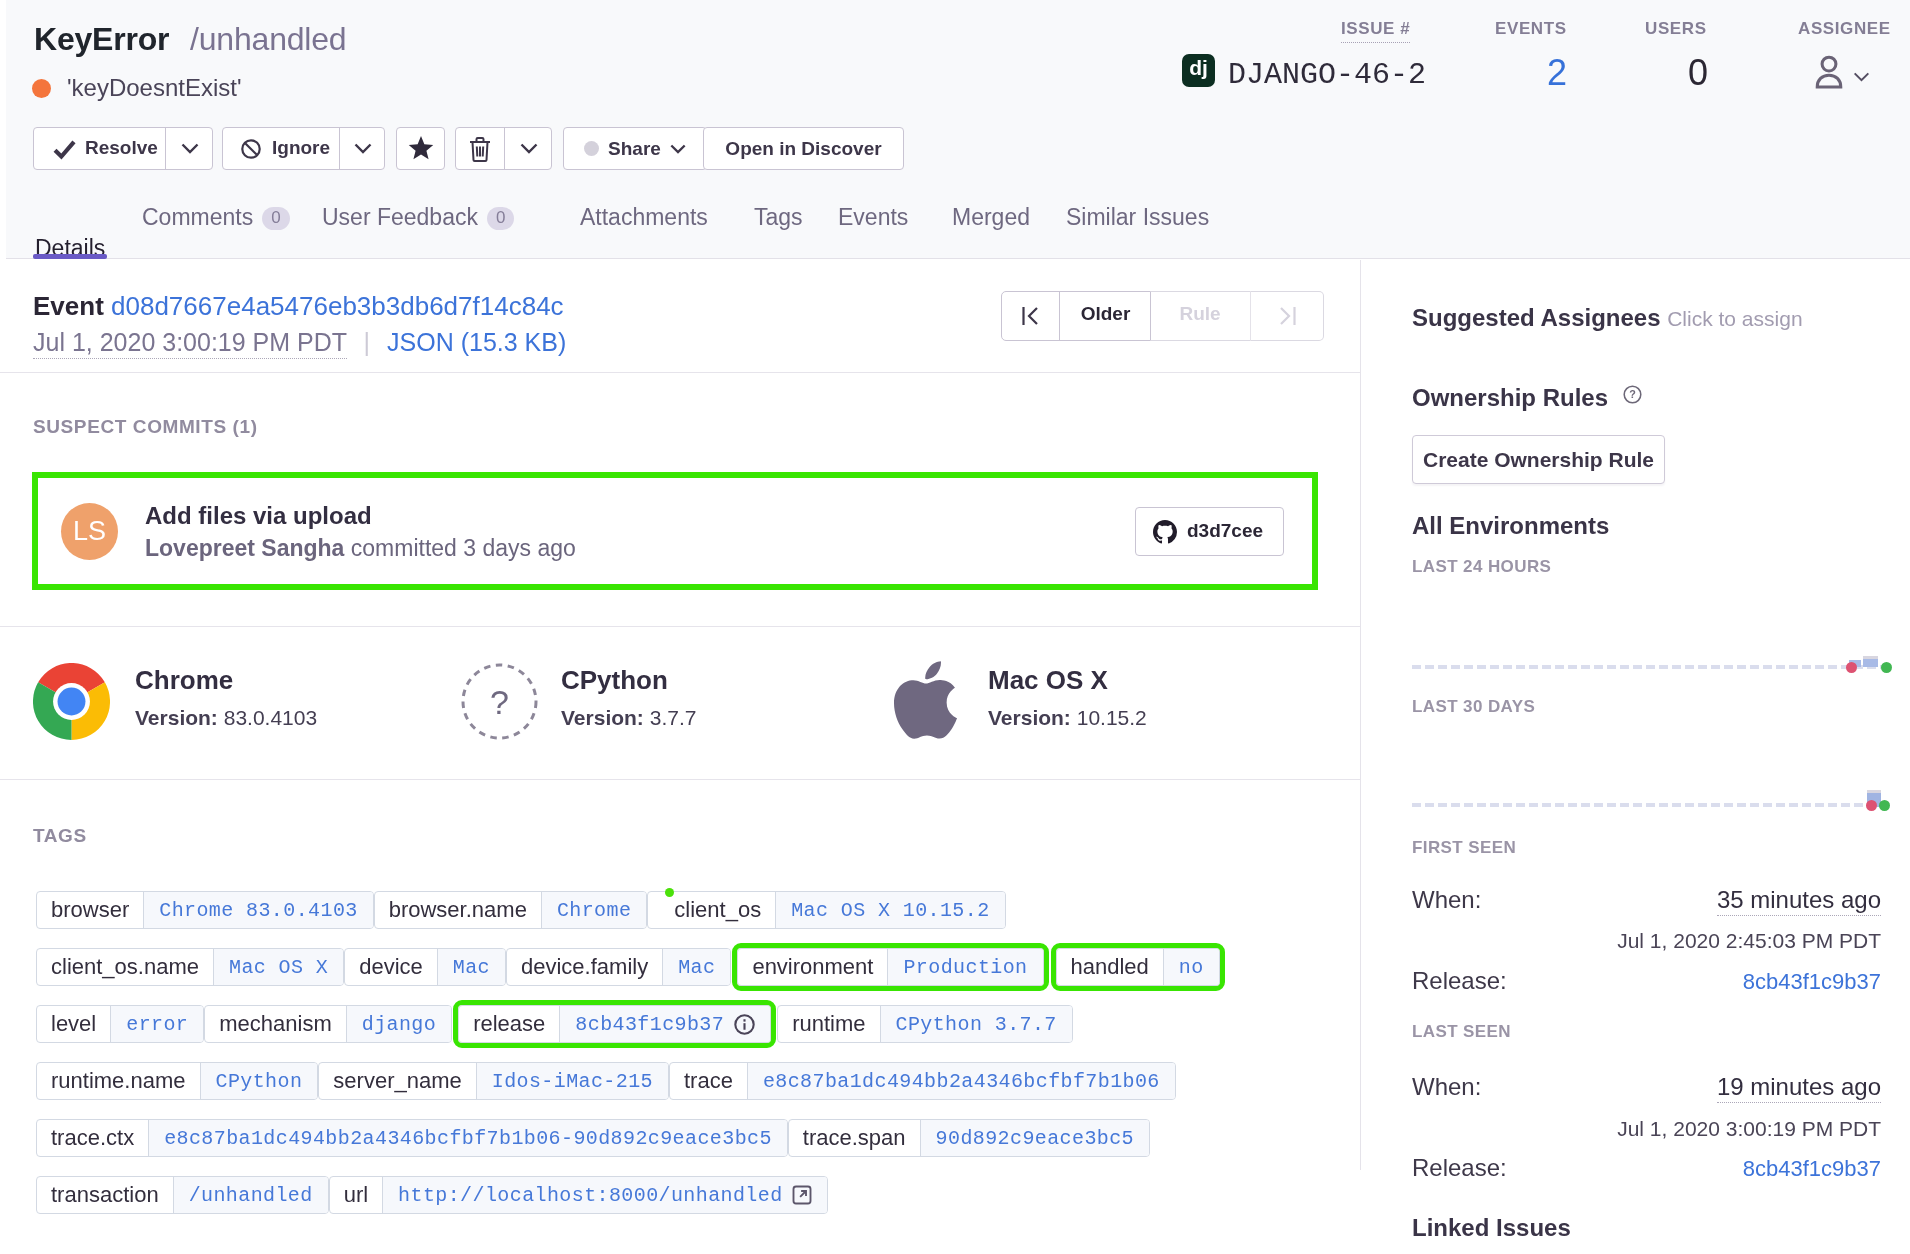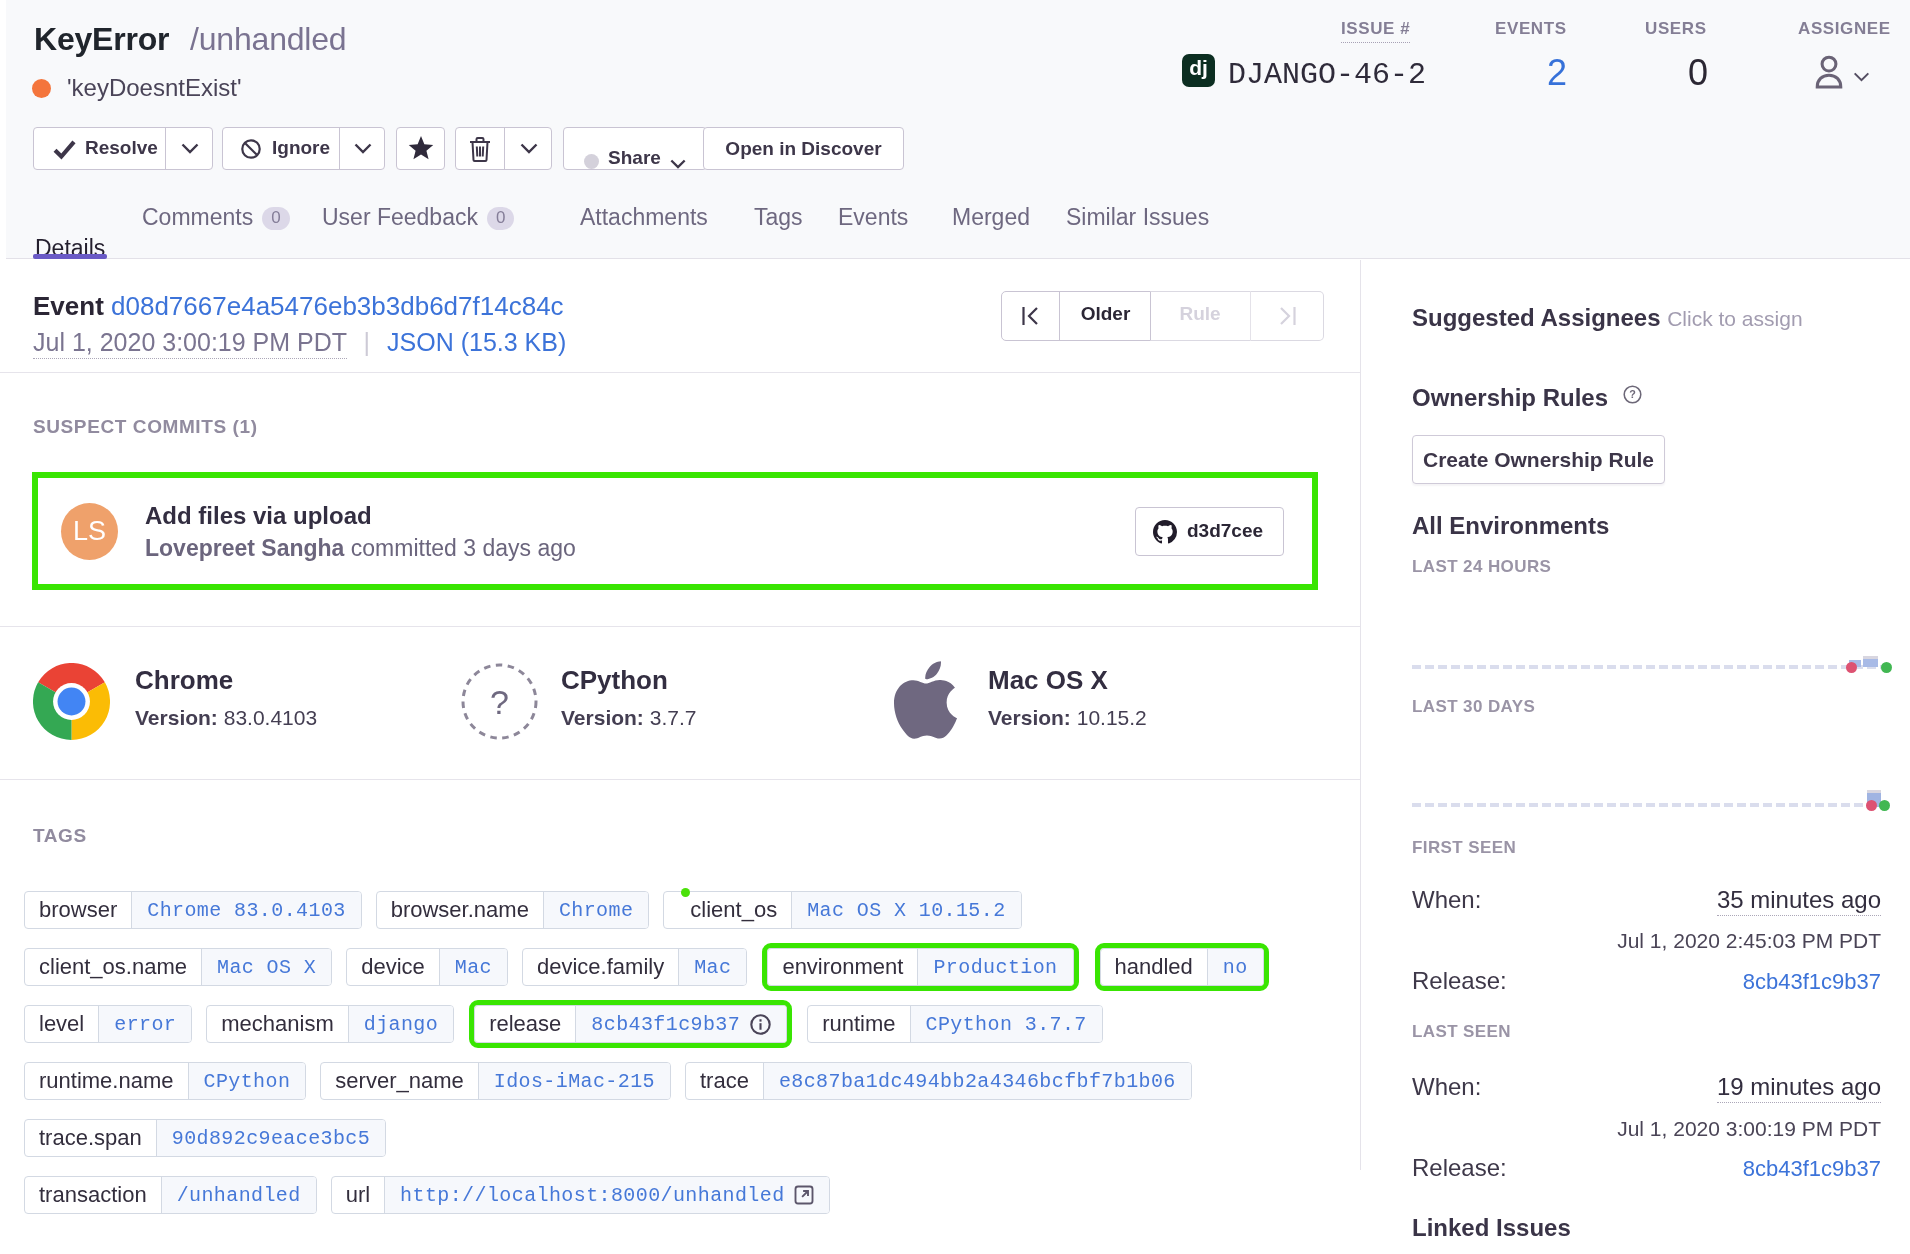--- a/index.html
+++ b/index.html
@@ -25,21 +25,21 @@
 .statlabel { position:absolute; top:19px; font-size:17px; font-weight:bold; color:#847e95; letter-spacing:0.6px; }
 .statval { position:absolute; top:52px; font-size:36px; color:#2b2733; }
 
 #main { position:absolute; left:0; top:260px; width:1360px; height:994px; background:#fff; }
 #sidebar { position:absolute; left:1360px; top:260px; width:550px; height:910px; background:#fff; border-left:1px solid #e5e3ea; }
 .divider { position:absolute; left:0; width:1360px; height:1px; background:#e6e4eb; }
 .seclabel { position:absolute; left:33px; font-size:19px; font-weight:bold; color:#918b9f; letter-spacing:0.6px; }
 a { text-decoration:none; }
 .blue { color:#3c73d9; }
 
-.trow { position:absolute; left:24px; display:flex; gap:14px; }
+.trow { position:absolute; left:36px; display:flex; }
 .pill { display:inline-flex; height:38px; border:1px solid #d3d9e3; border-radius:4px; background:#fff; align-items:center; overflow:visible; white-space:nowrap; }
 .pill .k { padding:0 14px; font-size:22px; color:#332e3d; }
 .pill .v { padding:0 15px; align-self:stretch; display:flex; align-items:center; border-left:1px solid #d3d9e3; background:#f6f8fc; font-family:"Liberation Mono",monospace; font-size:20px; color:#4678d8; letter-spacing:0.4px; border-radius:0 3px 3px 0; }
 .pill.hl { outline:5px solid #39e502; margin:0 6px; }
 .newdot { position:absolute; left:17px; top:-4px; width:9px; height:9px; border-radius:50%; background:#4be10a; }
 </style>
 </head>
 <body>
 <div id="header">
   <div id="title">KeyError <span class="sub">/unhandled</span></div>
@@ -79,21 +79,21 @@
     <span style="position:absolute; left:13px; top:9px;"><svg width="22" height="25" viewBox="0 0 22 25">
           <path d="M1 5h20M7.5 5V2.2c0-.7.5-1.2 1.2-1.2h4.6c.7 0 1.2.5 1.2 1.2V5M3.5 5l1 18c0 .6.5 1 1.1 1h10.8c.6 0 1.1-.4 1.1-1l1-18" fill="none" stroke="#3d3649" stroke-width="2"></path>
           <path d="M7.8 9.5l.5 10M11 9.5v10M14.2 9.5l-.5 10" stroke="#3d3649" stroke-width="2"></path>
         </svg></span>
     <span class="seg" style="left:48px; width:48px;">
         <svg width="18" height="11" viewBox="0 0 18 11">
           <path d="M1.5 1.5 9 9l7.5-7.5" fill="none" stroke="#3d3649" stroke-width="2.4"></path>
         </svg>
       </span>
   </div>
-  <div class="btn" style="left:563px; width:144px;align-items:flex-end;">
+  <div class="btn" style="left:563px; width:144px;">
     <span style="display:inline-block; width:15px; height:15px; border-radius:50%; background:#d4d1db; margin-right:9px;"></span>Share
     <svg style="margin-left:9px;" width="16" height="10" viewBox="0 0 18 11">
         <path d="M1.5 1.5 9 9l7.5-7.5" fill="none" stroke="#3d3649" stroke-width="2.6"></path>
       </svg>
   </div>
   <div class="btn" style="left:703px; width:201px;">Open in Discover</div>
   <div id="tabs">
   <div class="tab active" style="left:35px;margin-top:31px;">Details</div>
   <div class="tab" style="left:142px;">Comments<span class="badge">0</span></div>
   <div class="tab" style="left:322px;text-align:center;">User Feedback<span class="badge">0</span></div>
@@ -256,20 +256,24 @@
       <span class="pill">
           <span class="k">server_name</span>
           <span class="v">Idos-iMac-215</span>
         </span>
       <span class="pill">
           <span class="k">trace</span>
           <span class="v">e8c87ba1dc494bb2a4346bcfbf7b1b06</span>
         </span>
     </div>
     <div class="trow" style="top:859px;">
+      <span class="pill">
+          <span class="k">trace.ctx</span>
+          <span class="v">e8c87ba1dc494bb2a4346bcfbf7b1b06-90d892c9eace3bc5</span>
+        </span>
       <span class="pill">
           <span class="k">trace.span</span>
           <span class="v">90d892c9eace3bc5</span>
         </span>
     </div>
     <div class="trow" style="top:916px;">
       <span class="pill">
           <span class="k">transaction</span>
           <span class="v">/unhandled</span>
         </span>

